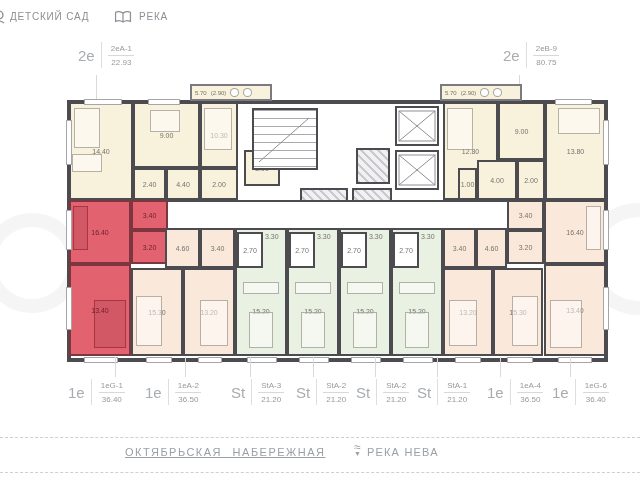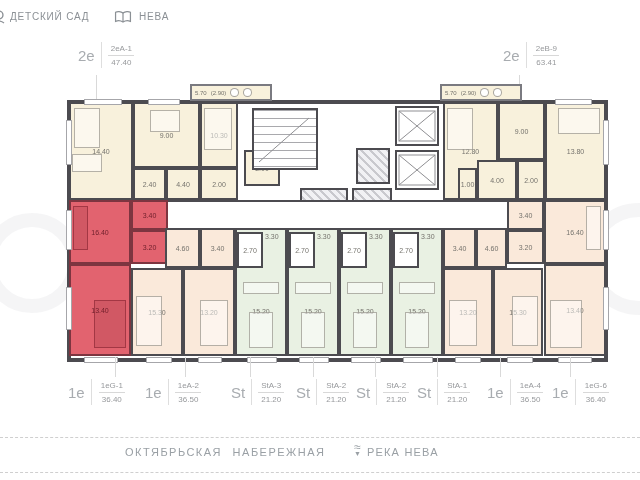--- a/index.html
+++ b/index.html
@@ -63,38 +63,38 @@
 
   <svg class="abs" style="left:-9px;top:9px;" width="16" height="16" viewBox="0 0 16 16">
     <circle cx="8" cy="6" r="4" fill="none" stroke="#8b9095" stroke-width="1.3"></circle>
     <path d="M3 14 Q8 10 13 14" fill="none" stroke="#8b9095" stroke-width="1.3"></path>
   </svg>
   <div class="leg" style="left:10px;top:11px;">ДЕТСКИЙ САД</div>
   <svg class="abs" style="left:114px;top:10px;" width="18" height="14" viewBox="0 0 20 16">
     <path d="M10 3.5 C7.5 1.5 3.5 1.5 1.5 2.6 V13 C3.5 12 7.5 12 10 13.8 C12.5 12 16.5 12 18.5 13 V2.6 C16.5 1.5 12.5 1.5 10 3.5 Z" fill="none" stroke="#8b9095" stroke-width="1.4"></path>
     <path d="M10 3.5 V13.8" fill="none" stroke="#8b9095" stroke-width="1.4"></path>
   </svg>
-  <div class="leg" style="left:139px;top:11px;">НЕВА</div>
+  <div class="leg" style="left:139px;top:11px;">РЕКА</div>
 
   <div class="co" style="left:78px;top:42px;">
     <span class="big">2е</span>
     <span class="vline"></span>
     <span class="frac">
       <span class="top">2еА-1</span>
-      <span class="bot">47.40</span>
+      <span class="bot">22.93</span>
     </span>
   </div>
   <div class="leader" style="left:96px;top:75px;height:25px;"></div>
 
   <div class="co" style="left:503px;top:42px;">
     <span class="big">2е</span>
     <span class="vline"></span>
     <span class="frac">
       <span class="top">2еВ-9</span>
-      <span class="bot">63.41</span>
+      <span class="bot">80.75</span>
     </span>
   </div>
   <div class="leader" style="left:519px;top:75px;height:25px;"></div>
 
   <div class="wm" style="left:-18px;top:213px;width:72px;height:72px;"></div>
   <div class="wm" style="left:295px;top:183px;width:96px;height:96px;"></div>
   <div class="wm" style="left:583px;top:203px;width:84px;height:84px;"></div>
 
   <div id="shell"></div>
 
@@ -372,21 +372,21 @@
   <div class="co" style="left:552px;top:379px;">
     <span class="big">1е</span>
     <span class="vline"></span>
     <span class="frac">
         <span class="top">1еG-6</span>
         <span class="bot">36.40</span>
       </span>
   </div>
 
   <div class="dash" style="top:437px;"></div>
-  <div class="street" style="left:125px;top:446px;">ОКТЯБРЬСКАЯ  НАБЕРЕЖНАЯ</div>
+  <div class="street" style="left:125px;top:446px;text-decoration:underline;">ОКТЯБРЬСКАЯ  НАБЕРЕЖНАЯ</div>
   <div class="river" style="left:354px;top:444px;">
     <span class="wave">
         <span>≈</span>
         <span class="arr">▼</span>
       </span>
     <span class="txt">РЕКА НЕВА</span>
   </div>
   <div class="dash" style="top:472px;"></div>
 
 </div>

